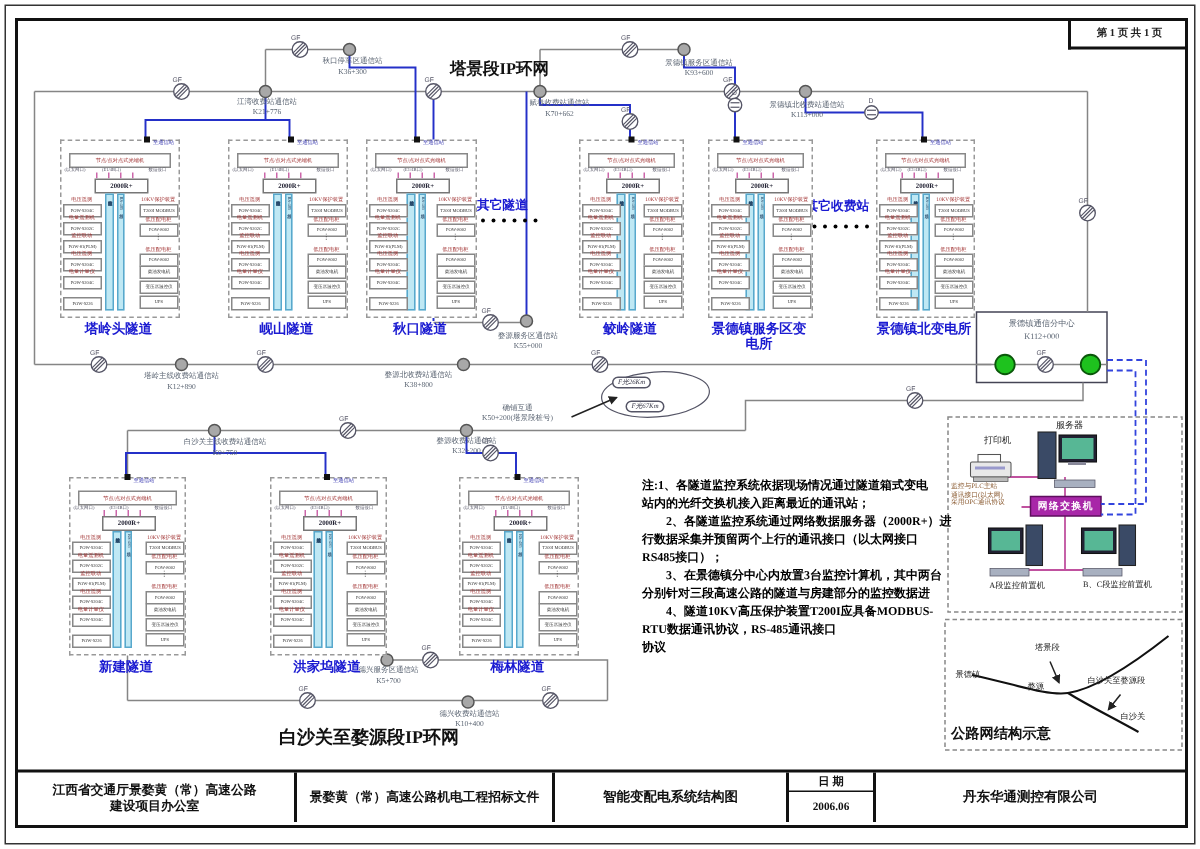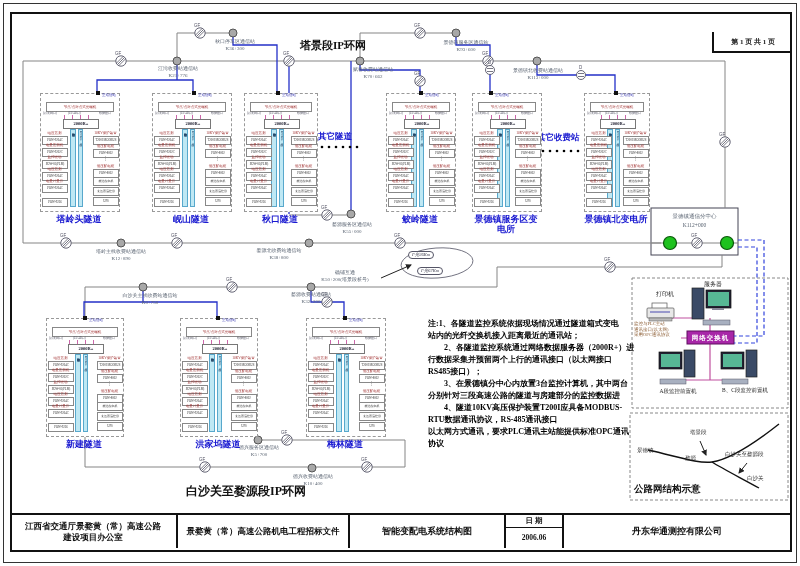--- a/index.html
+++ b/index.html
@@ -1,20 +1,20 @@
 <!DOCTYPE html>
 <html><head>
 <meta charset="utf-8">
 <style>
   html,body{margin:0;padding:0;background:#e8e8e8;}
   .page{position:relative;width:800px;height:566px;background:#fff;font-family:"Liberation Serif",serif;overflow:hidden;}
   .b-outer{position:absolute;left:3px;top:3px;width:792px;height:558px;border:1px solid #333;}
   .b-inner{position:absolute;left:10px;top:12px;width:778px;height:536px;border:2px solid #111;}
   .sheetbox{position:absolute;left:712px;top:12px;width:78px;height:19px;border-left:2px solid #111;border-bottom:2px solid #111;
-    display:flex;align-items:center;justify-content:center;font-size:7px;font-weight:bold;color:#222;margin-top:20px;}
+    display:flex;align-items:center;justify-content:center;font-size:7px;font-weight:bold;color:#222;}
   .ring-title{position:absolute;font-weight:bold;color:#111;}
   #wires{position:absolute;left:0;top:0;}
   .stn-label{position:absolute;font-size:5px;line-height:6.5px;color:#5a6472;text-align:center;}
   .tunnel-label{position:absolute;color:#1b1bd1;font-weight:bold;font-size:9px;line-height:10px;text-align:center;}
   .other-label{position:absolute;color:#1b1bd1;font-weight:bold;font-size:8.5px;}
   .rack{position:absolute;border:1px dashed #999;background:#fff;}
   .rk-conn{position:absolute;width:4px;height:4px;background:#111;}
   .rk-tiny{position:absolute;font-size:3.5px;line-height:4px;color:#3a3ab0;white-space:nowrap;}
   .rk-tbox{position:absolute;height:8px;border:0.5px solid #888;font-size:3.5px;line-height:8px;text-align:center;color:#a03030;white-space:nowrap;overflow:hidden;background:#fff;}
   .rk-port{position:absolute;font-size:3px;line-height:3.5px;color:#556;white-space:nowrap;}
@@ -30,21 +30,21 @@
   .tag{position:absolute;font-style:italic;font-size:4.5px;line-height:6px;border:0.5px solid #556;border-radius:5px;padding:0 3px;color:#334;background:#fff;}
   .center-label{position:absolute;font-size:5.5px;line-height:7px;color:#5a6472;text-align:center;}
   .equip-label{position:absolute;font-size:6px;line-height:7px;color:#222;text-align:center;}
   .plc-note{position:absolute;font-size:4.5px;line-height:5.5px;color:#8a5a30;}
   .switch-label{position:absolute;left:687px;top:332px;width:47px;height:12px;color:#fff;font-weight:bold;font-size:6.5px;line-height:12px;text-align:center;letter-spacing:1px;}
   .sk-label{position:absolute;font-size:5.5px;line-height:6.5px;color:#222;}
   .sk-title{position:absolute;font-size:9.5px;font-weight:bold;color:#111;font-family:Liberation Serif, serif;}
   .tb{position:absolute;left:10px;top:513px;width:780px;height:35px;border-top:2px solid #111;display:flex;box-sizing:border-box;}
   .tb-cell{border-left:2px solid #111;box-sizing:border-box;display:flex;flex-direction:column;justify-content:center;text-align:center;color:#111;}
   .tb-cell:first-child{border-left:none;}
-  .tb-owner{width:166px;font-size:8.5px;line-height:11px;font-weight:bold;}
+  .tb-owner{width:186px;font-size:8.5px;line-height:11px;font-weight:bold;}
   .tb-doc{width:172px;font-size:8.5px;font-weight:bold;}
   .tb-draw{width:156px;font-size:9px;font-weight:bold;}
   .tb-two{width:58px;padding:0;justify-content:flex-start;}
   .tb-two .r1{height:12px;font-size:7.5px;line-height:12px;font-weight:bold;}
   .tb-two .r2{flex:1;border-top:1.5px solid #111;font-size:7.5px;line-height:19px;font-weight:bold;}
   .tb-comp{flex:1;font-size:9px;font-weight:bold;}
 </style>
 </head>
 <body>
 
@@ -337,21 +337,20 @@
   <div class="notes" id="notes">
       <div>注:1、各隧道监控系统依据现场情况通过隧道箱式变电</div>
       <div>站内的光纤交换机接入距离最近的通讯站；</div>
       <div>　　2、各隧道监控系统通过网络数据服务器（2000R+）进</div>
       <div>行数据采集并预留两个上行的通讯接口（以太网接口</div>
       <div>RS485接口）；</div>
       <div>　　3、在景德镇分中心内放置3台监控计算机，其中两台</div>
       <div>分别针对三段高速公路的隧道与房建部分的监控数据进</div>
       <div>　　4、隧道10KV高压保护装置T200I应具备MODBUS-</div>
       <div>RTU数据通讯协议，RS-485通讯接口</div>
-      <div>以太网方式通讯，要求PLC通讯主站能提供标准OPC通讯</div>
       <div>协议</div>
     </div>
 
   <div class="tb">
     <div class="tb-cell tb-owner">
       <div>江西省交通厅景婺黄（常）高速公路</div>
       <div>建设项目办公室</div>
     </div>
     <div class="tb-cell tb-doc">景婺黄（常）高速公路机电工程招标文件</div>
     <div class="tb-cell tb-draw">智能变配电系统结构图</div>

